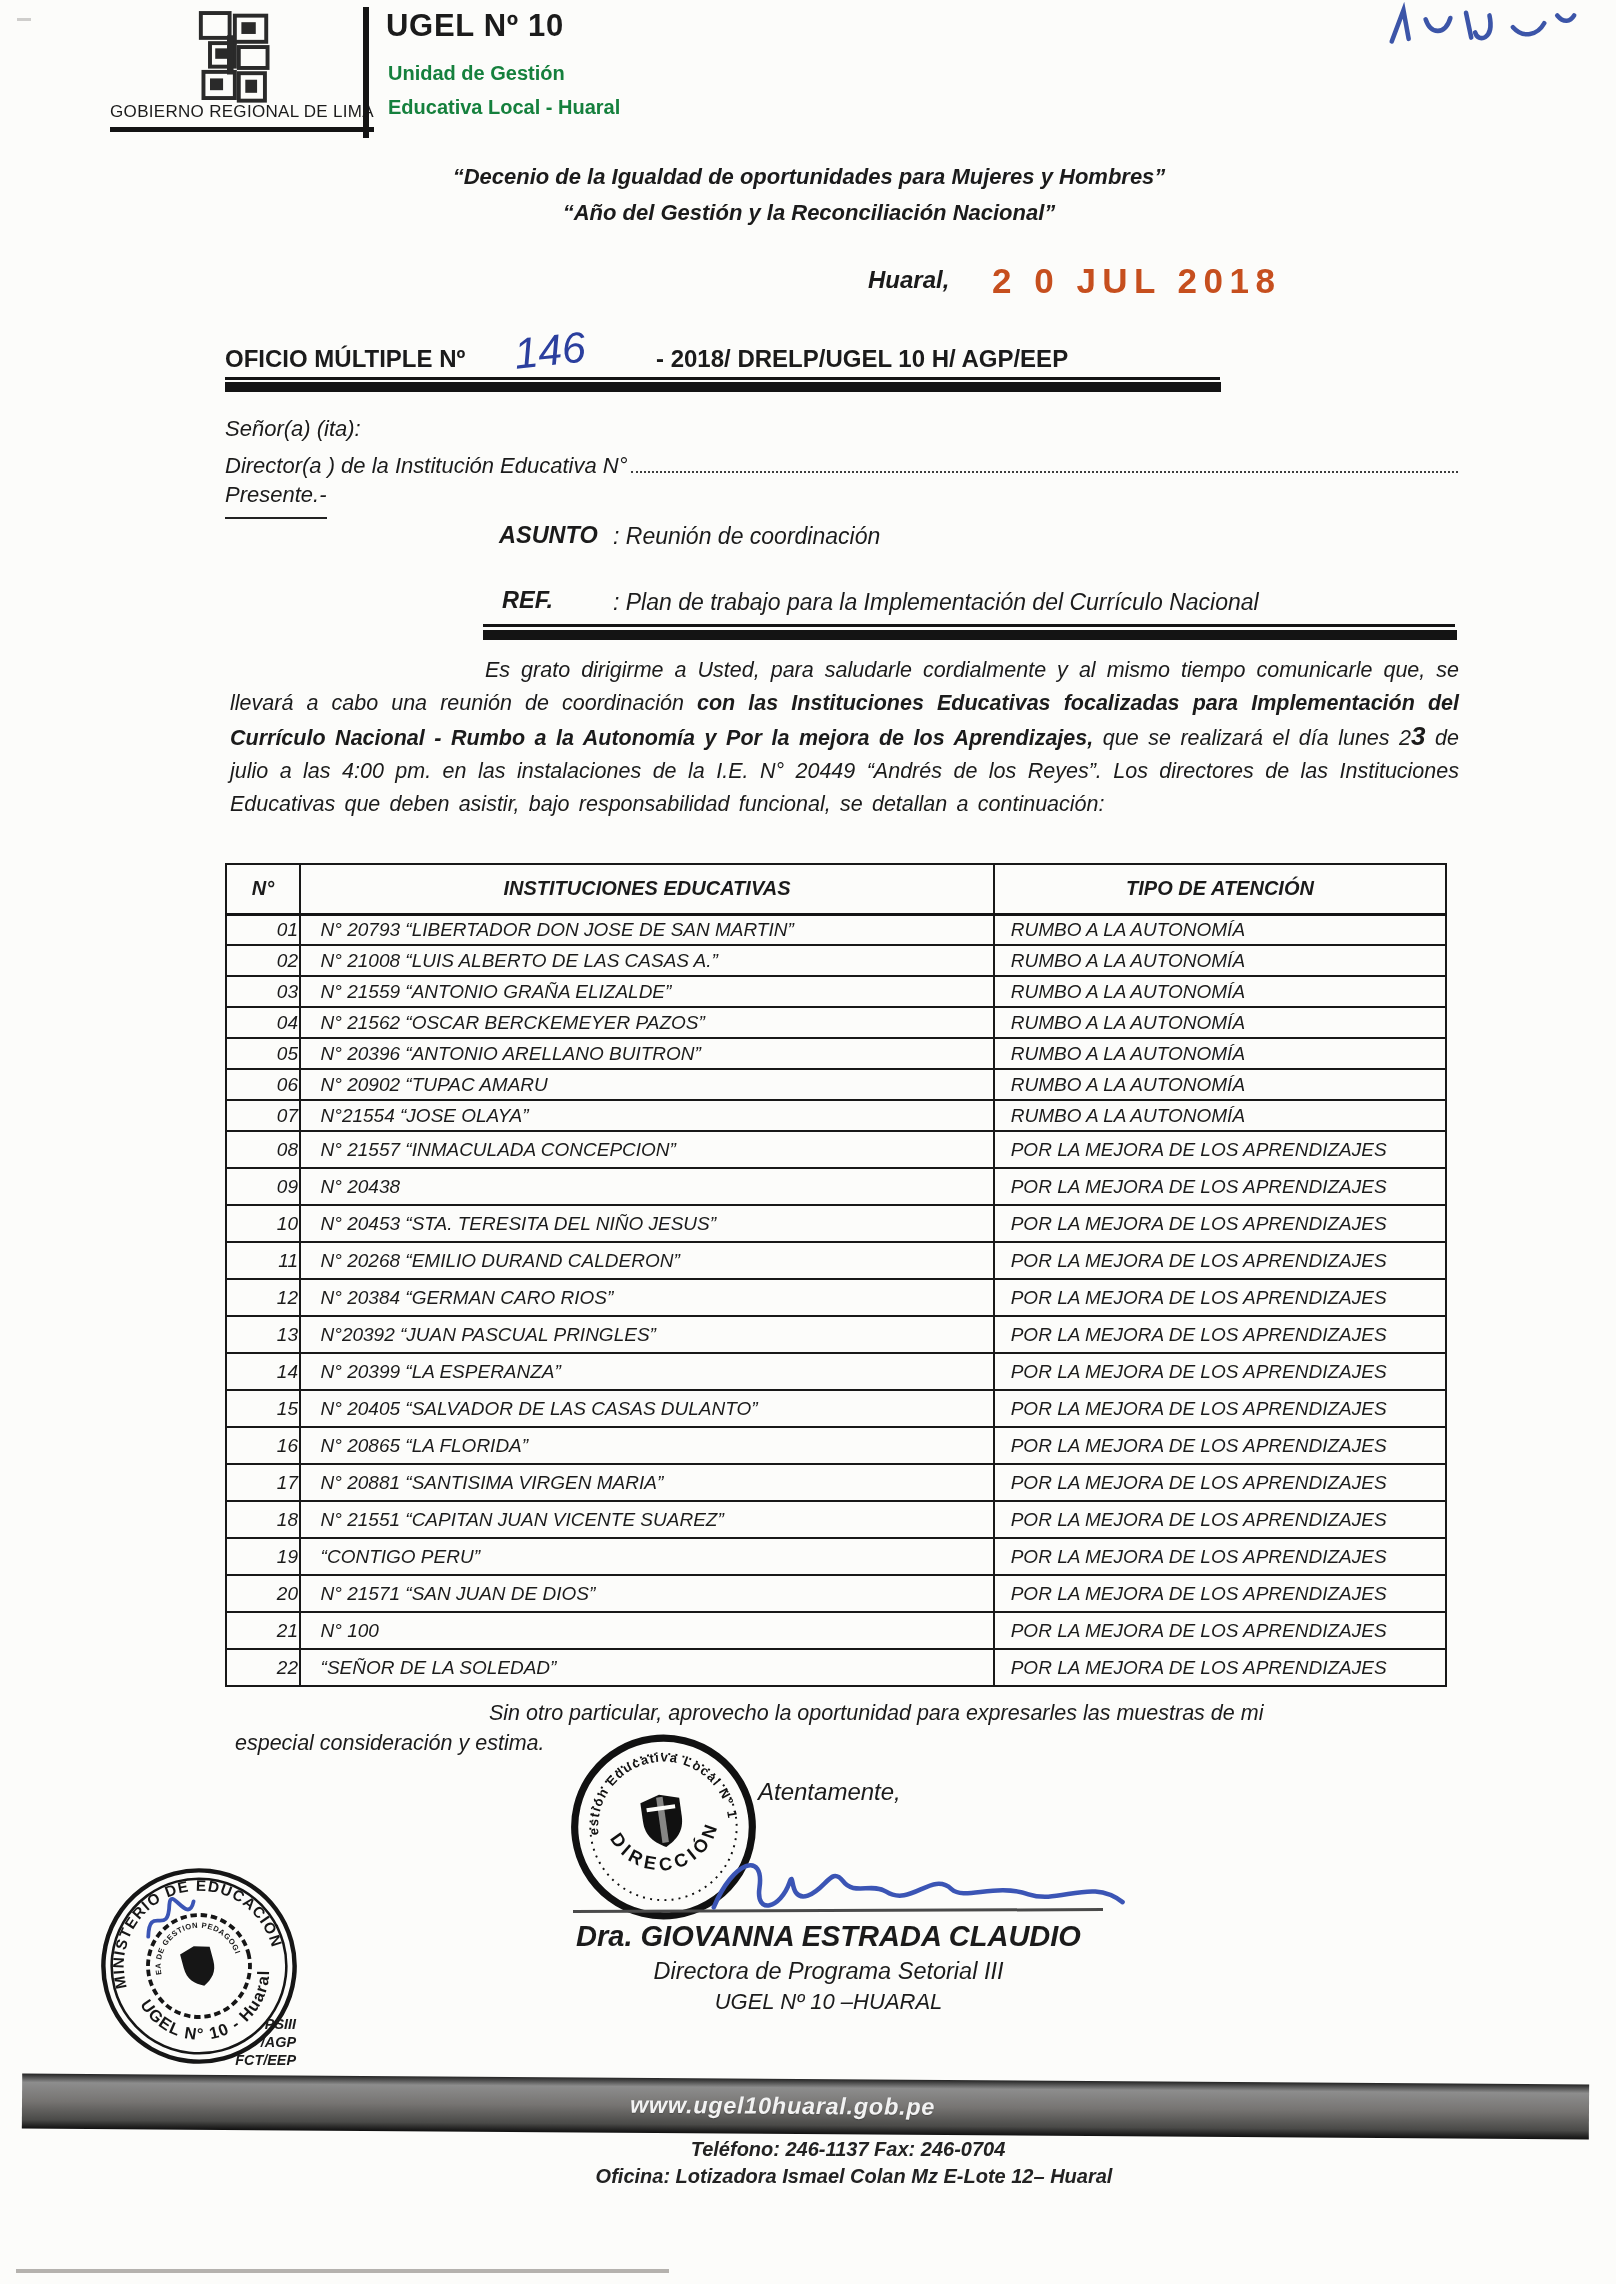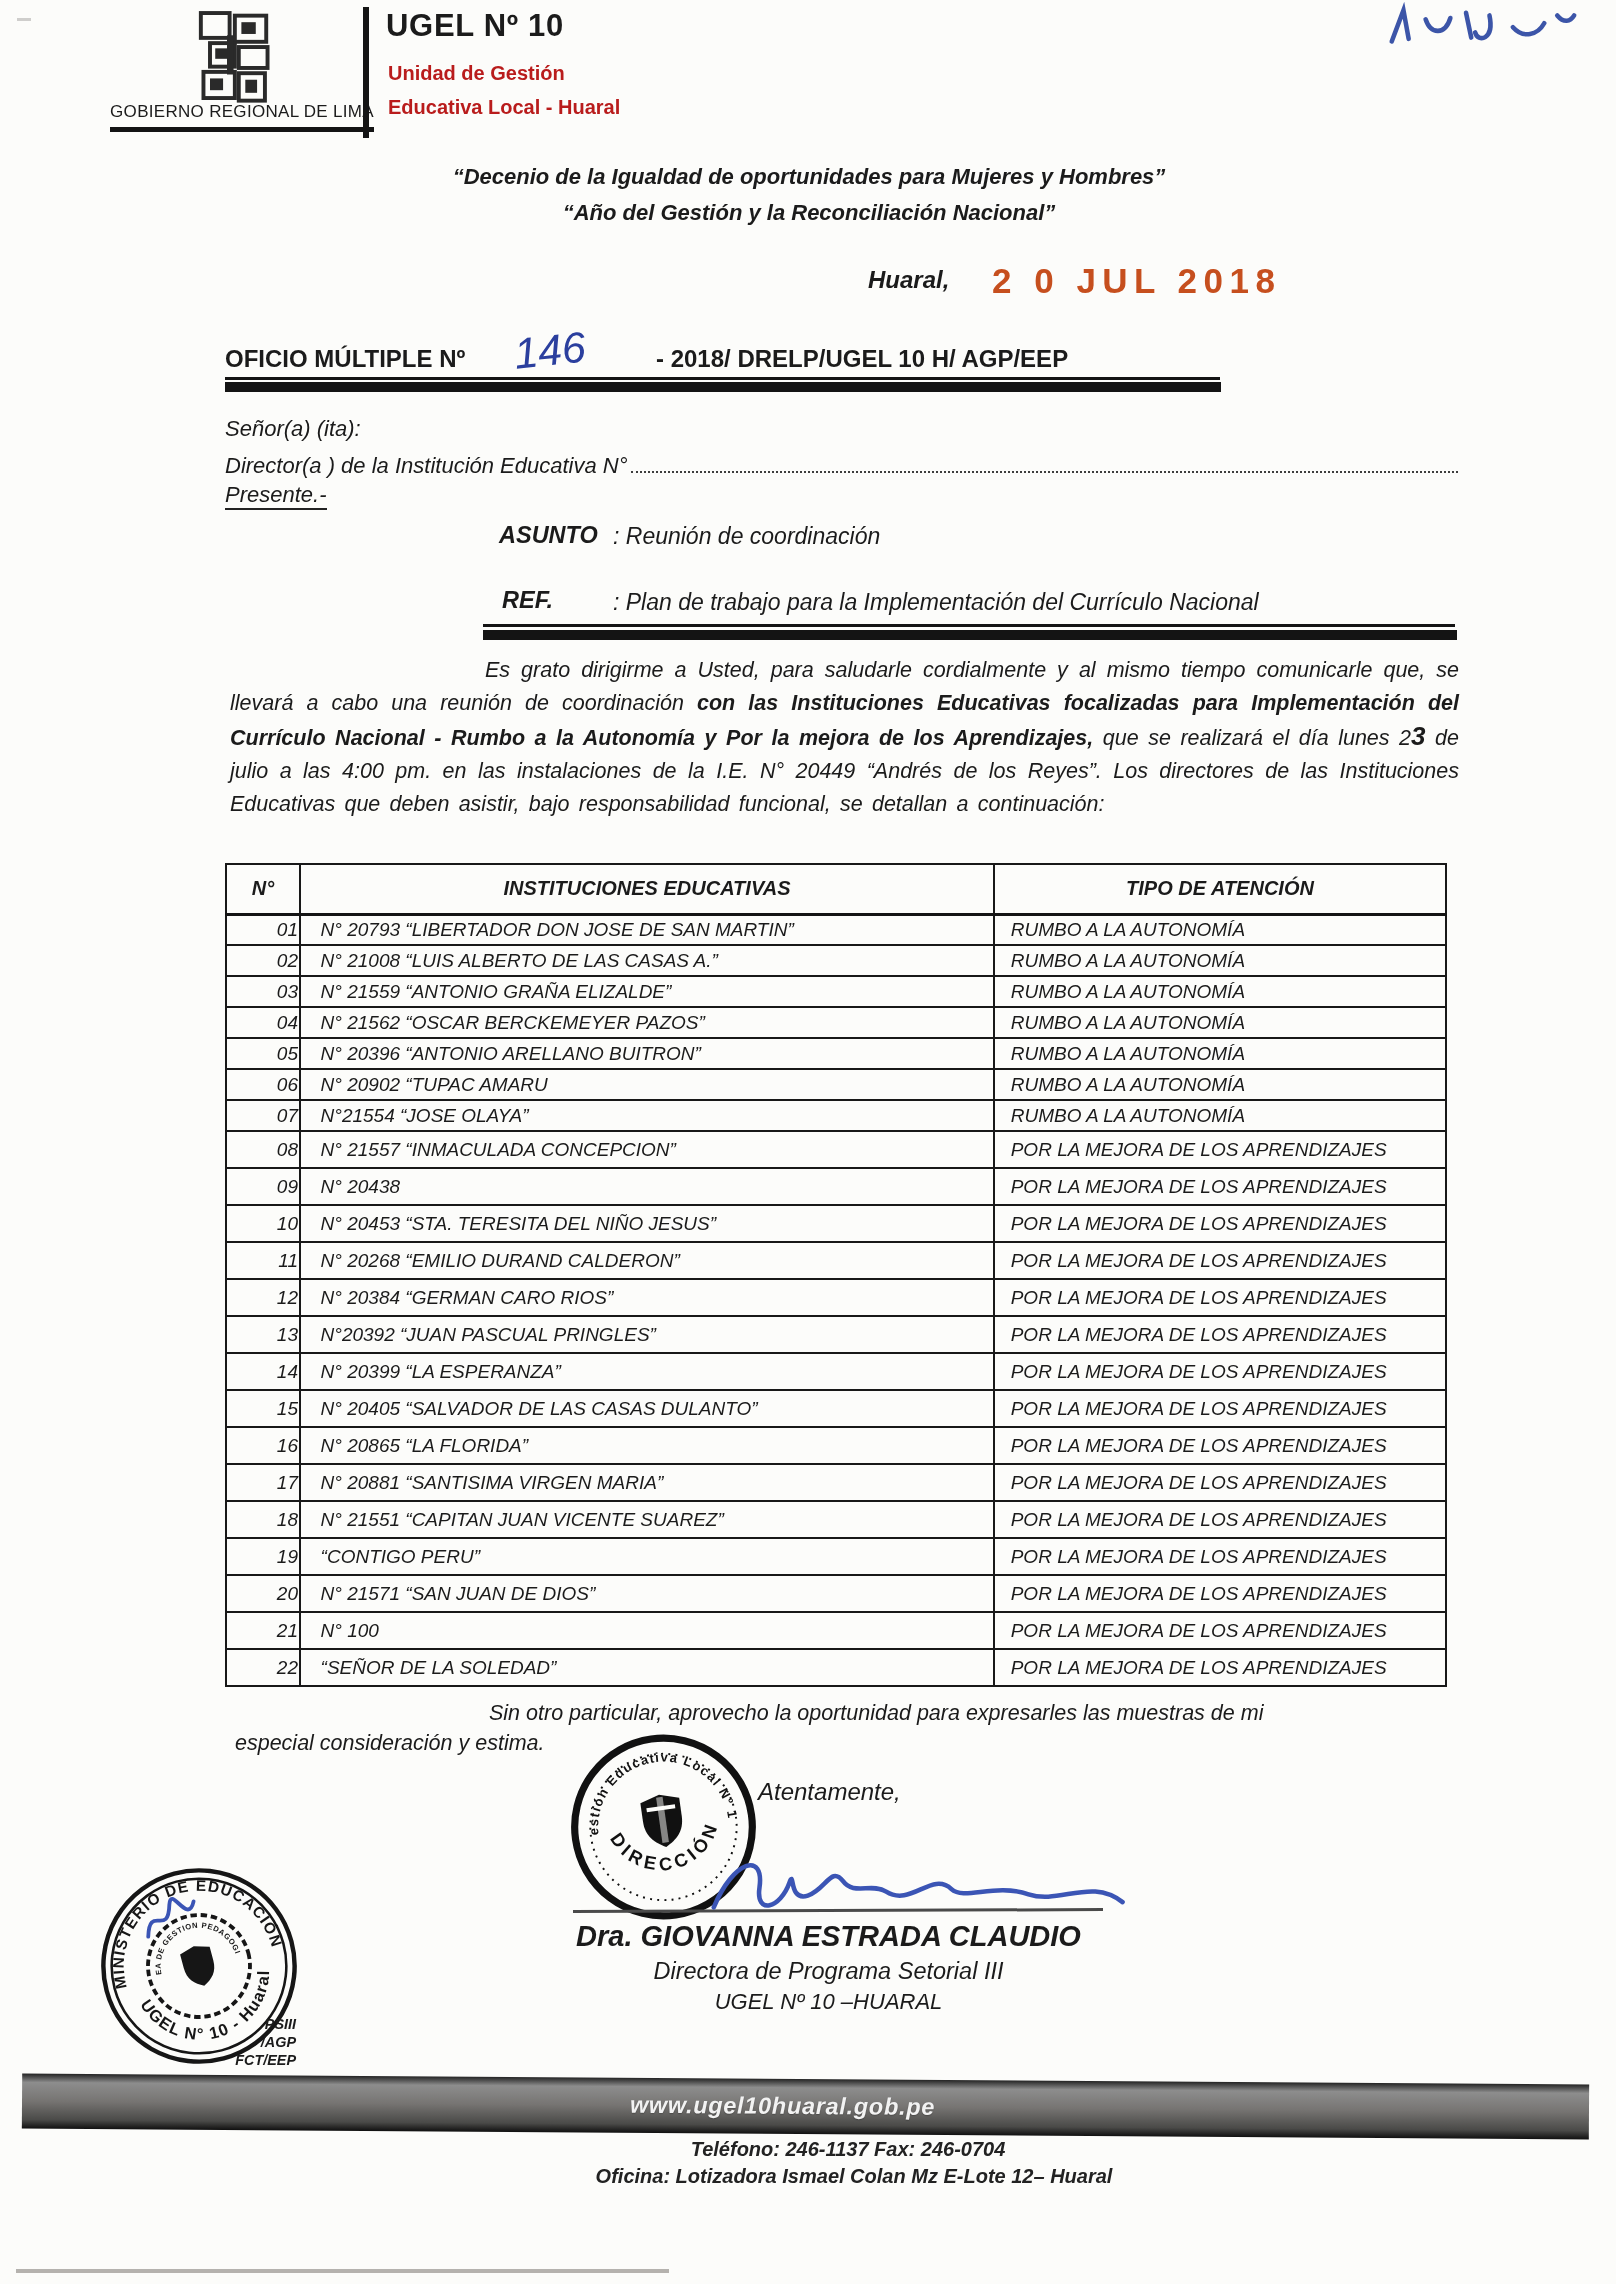--- a/index.html
+++ b/index.html
@@ -6,38 +6,38 @@
   .page{position:relative;width:1616px;height:2284px;background:#fcfcfa;overflow:hidden;
         font-family:"Liberation Sans",sans-serif;color:#1b1b1b;}
   .abs{position:absolute;}
   .b{font-weight:bold;}
 
   
   .gob-org{left:110px;top:102px;width:264px;text-align:center;font-weight:400;font-size:17px;
            letter-spacing:0.3px;border-bottom:5.9px solid #141414;padding-bottom:5.2px;}
   .vbar{left:363px;top:6.5px;width:5.9px;height:131px;background:#151515;}
   .ugel-title{left:386px;top:7.8px;font-size:31px;font-weight:800;letter-spacing:0.7px;}
-  .ugel-sub{left:388px;top:56px;font-size:20px;font-weight:600;color:#b91c1c;line-height:34px;}
+  .ugel-sub{left:388px;top:56px;font-size:20px;font-weight:600;color:#15803d;line-height:34px;}
 
   
   .quote{left:228px;width:1162px;text-align:center;font-weight:bold;font-style:italic;font-size:22px;}
   .place{left:868px;top:266px;font-size:24px;font-weight:bold;font-style:italic;}
   .datestamp{left:992px;top:261px;font-size:35px;font-weight:bold;color:#c2410c;letter-spacing:6.5px;opacity:.92;}
 
   
   .ofi-label{left:225px;top:345px;font-size:24px;font-weight:800;}
   .ofi-num{left:514px;top:326px;font-size:43px;font-style:italic;color:#2b3f9e;transform:rotate(-6deg);}
   .ofi-suffix{left:636px;top:345px;font-size:24px;font-weight:800;margin-left:20px;}
   .rule-thin{height:2.6px;background:#141414;}
   .rule-thick{height:9.8px;background:#141414;}
 
   .addr{font-size:22px;font-style:italic;}
   .leader-row{left:225px;top:449px;width:1233px;display:flex;align-items:baseline;}
   .leader{flex:1;border-bottom:2px dotted #3d3d3d;height:22px;margin-left:3.9px;}
-  .presente{border-bottom:2.6px solid #222;padding-bottom:1px;}
+  .presente{border-bottom:2.6px solid #222;padding-bottom:10px;}
 
   .subj-label{font-size:23.5px;font-weight:bold;font-style:italic;}
   .subj-text{font-size:23px;font-style:italic;}
 
   .body-par{left:230px;top:654px;width:1229px;font-size:21.5px;line-height:33px;
             text-align:justify;font-style:italic;text-indent:255px;word-spacing:3.3px;}
   .hw3{font-weight:800;font-size:26px;}
 
   
   table.ie{position:absolute;left:225px;top:863px;width:1219px;border-collapse:collapse;table-layout:fixed;}

